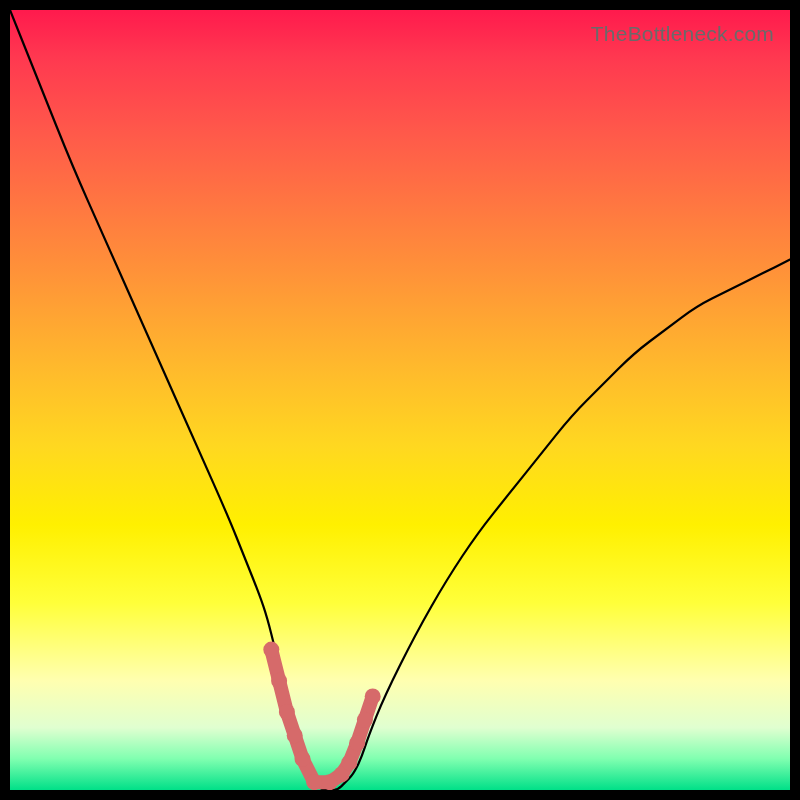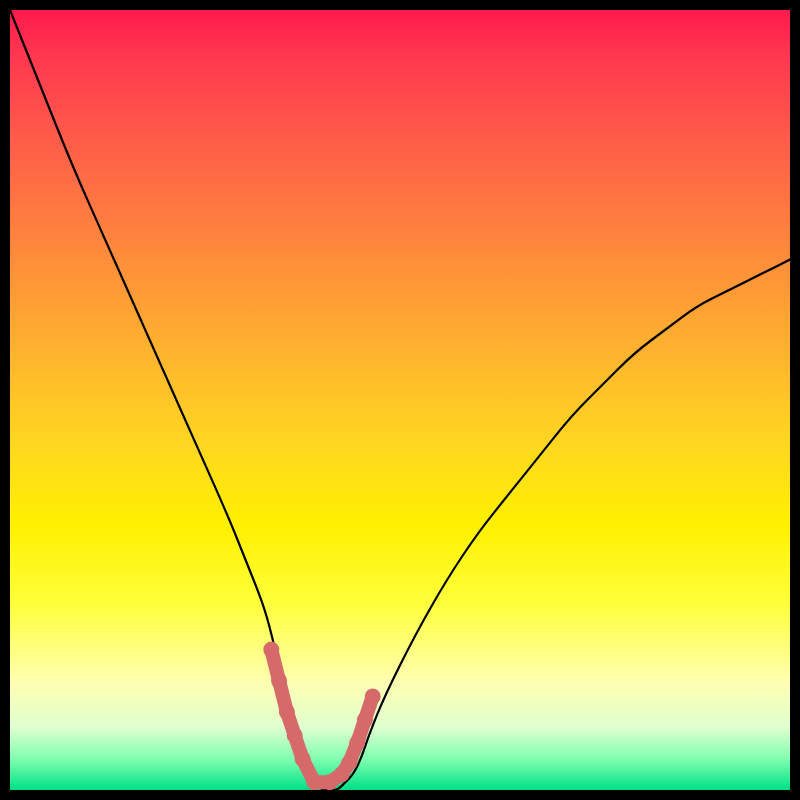--- a/index.html
+++ b/index.html
@@ -48,20 +48,21 @@
     top: 0;
     width: 780px;
     height: 780px;
   }
 </style>
 </head>
 <body>
 
 <div class="chart-container">
   <div class="plot-area">
+    <div class="watermark">TheBottleneck.com</div>
     <svg class="overlay" viewBox="0 0 780 780">
       <path id="curve-path" fill="none" stroke="#000" stroke-width="2.2" stroke-linecap="round" d="M 0.00 0.00 Q 0.00 0.00 15.60 39.00 Q 31.20 78.00 46.80 117.00 Q 62.40 156.00 78.00 191.10 Q 93.60 226.20 109.20 261.30 Q 124.80 296.40 140.40 331.50 Q 156.00 366.60 171.60 401.70 Q 187.20 436.80 202.80 471.90 Q 218.40 507.00 226.20 526.50 Q 234.00 546.00 241.80 565.50 Q 249.60 585.00 253.50 596.70 Q 257.40 608.40 261.30 624.00 Q 265.20 639.60 269.10 655.20 Q 273.00 670.80 276.90 686.40 Q 280.80 702.00 284.70 717.60 Q 288.60 733.20 292.50 744.90 Q 296.40 756.60 300.30 764.40 Q 304.20 772.20 308.10 776.10 Q 312.00 780.00 315.90 780.00 Q 319.80 780.00 323.70 780.00 Q 327.60 780.00 331.50 776.10 Q 335.40 772.20 339.30 768.30 Q 343.20 764.40 347.10 756.60 Q 351.00 748.80 354.90 737.10 Q 358.80 725.40 366.60 705.90 Q 374.40 686.40 390.00 655.20 Q 405.60 624.00 421.20 596.70 Q 436.80 569.40 452.40 546.00 Q 468.00 522.60 483.60 503.10 Q 499.20 483.60 514.80 464.10 Q 530.40 444.60 546.00 425.10 Q 561.60 405.60 577.20 390.00 Q 592.80 374.40 608.40 358.80 Q 624.00 343.20 639.60 331.50 Q 655.20 319.80 670.80 308.10 Q 686.40 296.40 702.00 288.60 Q 717.60 280.80 733.20 273.00 Q 748.80 265.20 764.40 257.40 L 780.00 249.60"></path>
       <g id="markers">
           <path d="M 261.30 639.60 L 269.10 670.80 L 276.90 702.00 L 284.70 725.40 L 292.50 748.80 L 304.20 772.20 L 319.80 772.20 L 331.50 764.40 L 339.30 752.70 L 347.10 733.20 L 354.90 709.80 L 362.70 686.40" fill="none" stroke="#d66a6a" stroke-width="14" stroke-linecap="round" stroke-linejoin="round"></path>
           <circle cx="261.30" cy="639.60" r="8" fill="#d66a6a"></circle>
           <circle cx="269.10" cy="670.80" r="8" fill="#d66a6a"></circle>
           <circle cx="276.90" cy="702.00" r="8" fill="#d66a6a"></circle>
           <circle cx="284.70" cy="725.40" r="8" fill="#d66a6a"></circle>
           <circle cx="292.50" cy="748.80" r="8" fill="#d66a6a"></circle>
           <circle cx="304.20" cy="772.20" r="8" fill="#d66a6a"></circle>

